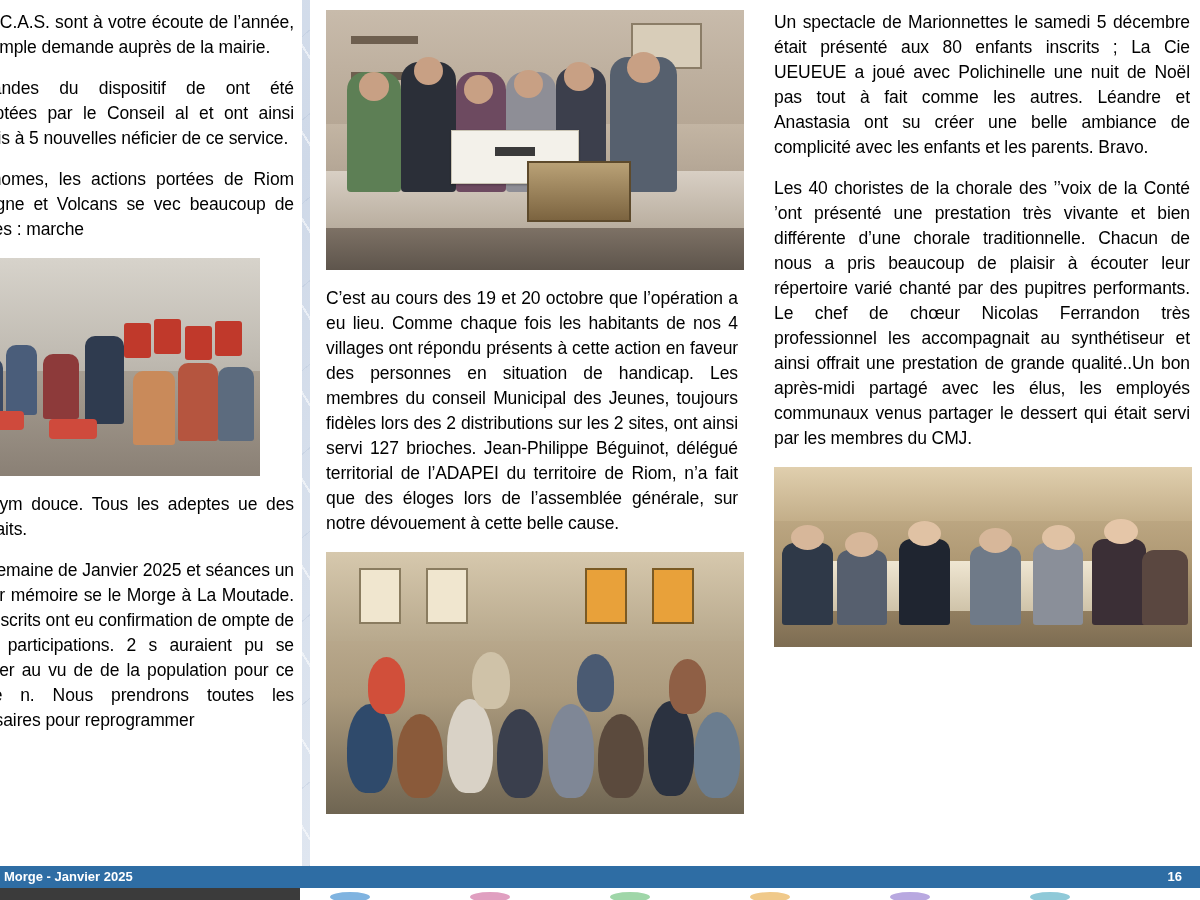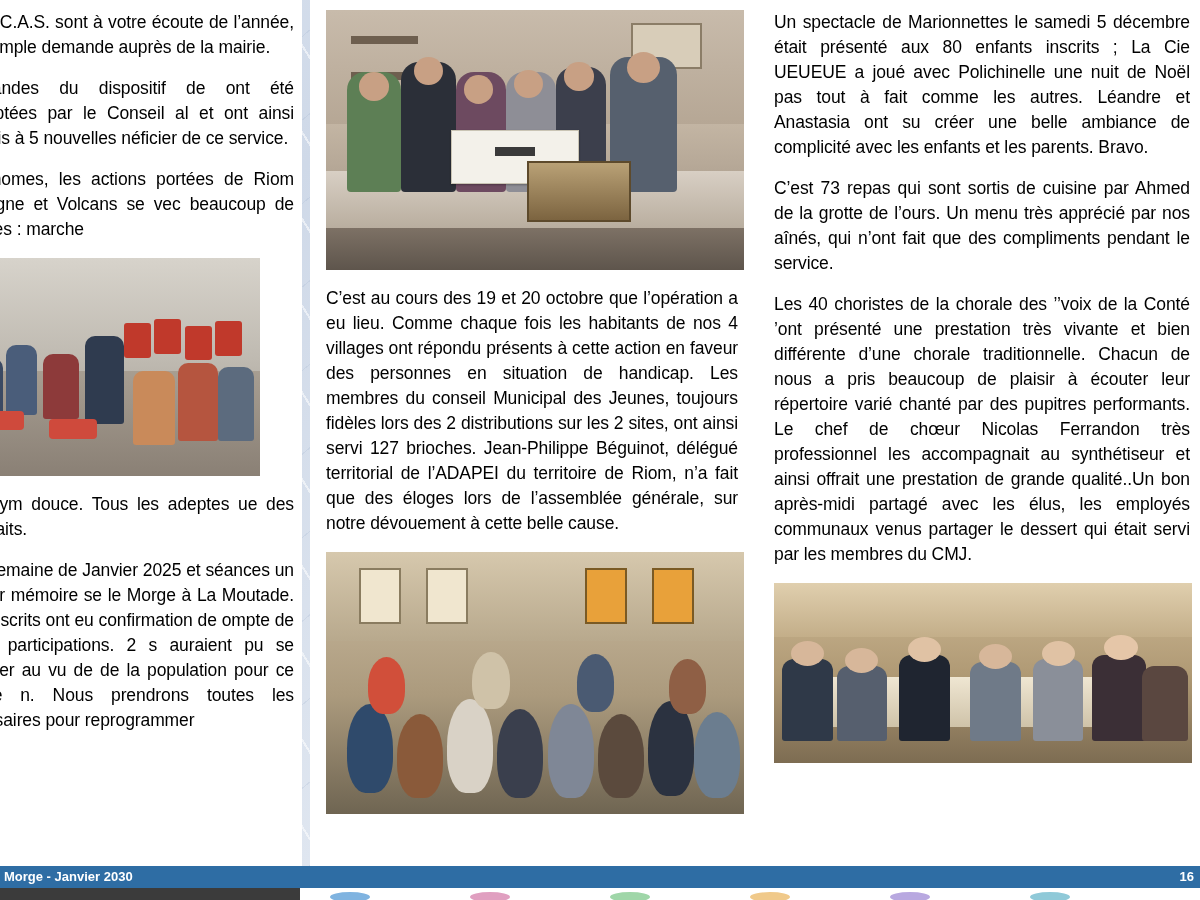--- a/index.html
+++ b/index.html
@@ -209,21 +209,21 @@
     width: 1200px; height: 22px;
     background: #2e6da4;
     color: #ffffff;
     font-size: 13px;
     font-weight: bold;
   }
   .footer .fleft {
     position: absolute; left: 4px; top: 3px;
   }
   .footer .fright {
-    position: absolute; right: 6px; top: 3px;
+    position: absolute; right: 18px; top: 3px;
   }
   .footer .fband {
     position: absolute; left: 0; top: 0; width: 1200px; height: 22px;
     background: #2e6da4;
   }
   .strip-inner {
     position: absolute;
     left: 0; top: 866px; width: 1200px; height: 34px;
     overflow: hidden;
   }
@@ -313,21 +313,20 @@
       <div class="ah" style="left:35%; top:38%; width:9%; height:22%; background:#cfc2a8;"></div>
       <div class="ah" style="left:60%; top:39%; width:9%; height:22%; background:#4a5a72;"></div>
       <div class="ah" style="left:82%; top:41%; width:9%; height:21%; background:#8f5f45;"></div>
 
     </div>
   </div>
 
   <div class="col col3">
     <p class="body">Un spectacle de Marionnettes le samedi 5 décembre était présenté aux 80 enfants inscrits ; La Cie UEUEUE a joué avec Polichinelle une nuit de Noël pas tout à fait comme les autres. Léandre et Anastasia ont su créer une belle ambiance de complicité avec les enfants et les parents. Bravo.</p>
 
-    <p class="body">C’est 73 repas qui sont sortis de cuisine par Ahmed de la grotte de l’ours. Un menu très apprécié par nos aînés, qui n’ont fait que des compliments pendant le service.</p>
     <p class="body">Les 40 choristes de la chorale des ’’voix de la Conté ’ont présenté une prestation très vivante et bien différente d’une chorale traditionnelle. Chacun de nous a pris beaucoup de plaisir à écouter leur répertoire varié chanté par des pupitres performants. Le chef de chœur Nicolas Ferrandon très professionnel les accompagnait au synthétiseur et ainsi offrait une prestation de grande qualité..Un bon après-midi partagé avec les élus, les employés communaux venus partager le dessert qui était servi par les membres du CMJ.</p>
 
     <div class="photo ph-repas">
       <div class="rwall"></div>
       <div class="rtable"></div>
       <div class="rp" style="left:2%;  top:42%; width:12%; height:46%; background:#2f3948;"></div>
       <div class="rh" style="left:4%;  top:32%; width:8%;  height:14%; background:#d7b79a;"></div>
       <div class="rp" style="left:15%; top:46%; width:12%; height:42%; background:#565f6e;"></div>
       <div class="rh" style="left:17%; top:36%; width:8%;  height:14%; background:#d7b79a;"></div>
       <div class="rp" style="left:30%; top:40%; width:12%; height:48%; background:#1f2530;"></div>
@@ -338,21 +337,21 @@
       <div class="rh" style="left:64%; top:32%; width:8%;  height:14%; background:#e0c2a4;"></div>
       <div class="rp" style="left:76%; top:40%; width:13%; height:48%; background:#3b2f36;"></div>
       <div class="rh" style="left:79%; top:29%; width:8%;  height:14%; background:#e5c6a8;"></div>
       <div class="rp" style="left:88%; top:46%; width:11%; height:42%; background:#5a4740;"></div>
 
     </div>
   </div>
 
   <div class="footer">
     <div class="fband"></div>
-    <span class="fleft" style="z-index:3;">Morge - Janvier 2030</span>
+    <span class="fleft" style="z-index:3;">Morge - Janvier 2025</span>
     <span class="fright" style="z-index:3;">16</span>
   </div>
 
   <div class="strip-inner">
     <div style="position:absolute; left:0; top:22px; width:1200px; height:12px; background:#3b3b3b;"></div>
     <div style="position:absolute; left:300px; top:22px; width:900px; height:12px; background:#ffffff;"></div>
     <div style="position:absolute; left:330px; top:26px; width:40px; height:10px; background:#7fb3e0; border-radius:50%;"></div>
     <div style="position:absolute; left:470px; top:26px; width:40px; height:10px; background:#e09fc0; border-radius:50%;"></div>
     <div style="position:absolute; left:610px; top:26px; width:40px; height:10px; background:#9fd6a8; border-radius:50%;"></div>
     <div style="position:absolute; left:750px; top:26px; width:40px; height:10px; background:#f0c98a; border-radius:50%;"></div>

